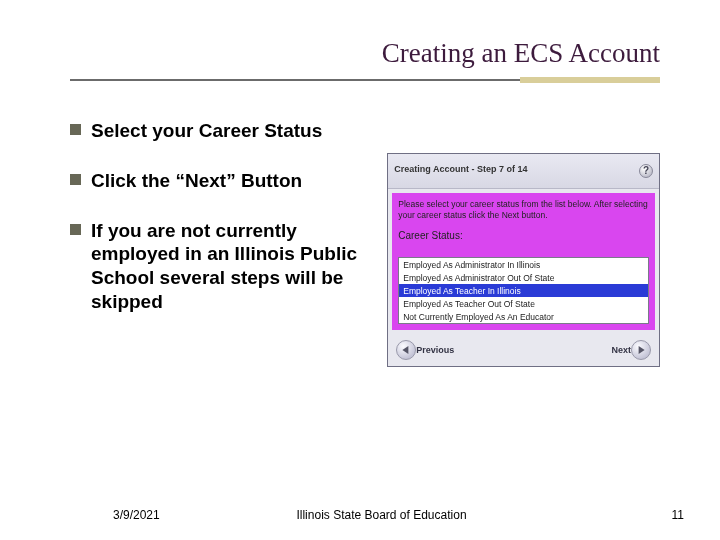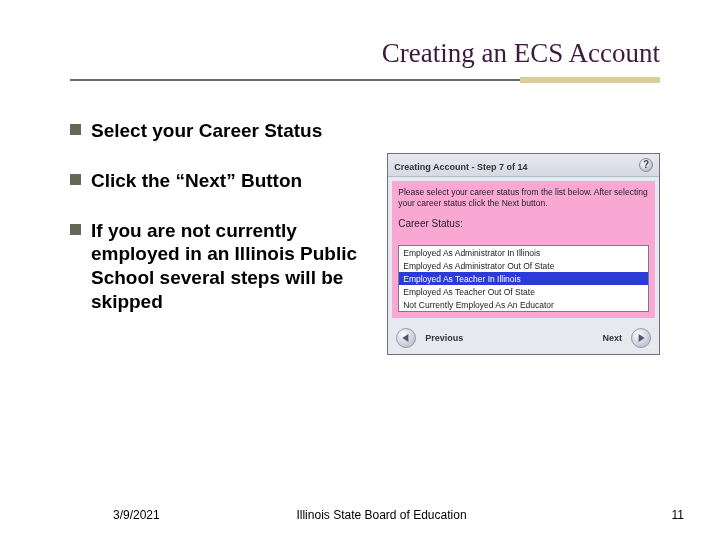--- a/index.html
+++ b/index.html
@@ -74,40 +74,40 @@
     width: 278px;
     margin-top: 34px;
     border: 1px solid #6f6f84;
     background: #e8e8ef;
     font-size: 9px;
     color: #222;
   }
   .panel-title {
     background: linear-gradient(#e9e9f2,#d8d8e4);
     border-bottom: 1px solid #b8b8c8;
-    padding: 4px 6px;
+    padding: 10px 6px;
     display: flex;
     justify-content: space-between;
-    align-items: flex-end;
+    align-items: flex-start;
     font-weight: bold;
     font-size: 9px;
     color: #333;
   }
   .qmark {
     width: 14px; height: 14px;
     border-radius: 50%;
     background: radial-gradient(circle at 35% 30%, #fff, #aab);
     border: 1px solid #889;
     font-size: 10px;
     text-align: center;
     line-height: 12px;
     color: #445;
   }
   .panel-body {
-    background: #f9a8d4;
+    background: #d946ef;
     margin: 4px;
     padding: 6px;
   }
   .intro { font-size: 8.5px; margin-bottom: 10px; line-height: 1.25; }
   .lbl { font-size: 10px; margin-bottom: 16px; }
   .listbox {
     border: 1px solid #7a7a8a;
     background: #fff;
   }
   .opt {
@@ -118,21 +118,21 @@
   }
   .opt.sel { background: #2a3bd6; color: #fff; }
   .nav {
     display: flex;
     justify-content: space-between;
     padding: 6px 8px;
   }
   .nav-btn {
     display: flex;
     align-items: center;
-    gap: 9px;
+    gap: 0;
     font-size: 9px;
     color: #334;
     font-weight: bold;
   }
   .nav-arrow {
     width: 20px; height: 20px;
     border-radius: 50%;
     background: radial-gradient(circle at 35% 30%, #fbfbff, #b0b0c8);
     border: 1px solid #99a;
     position: relative;

